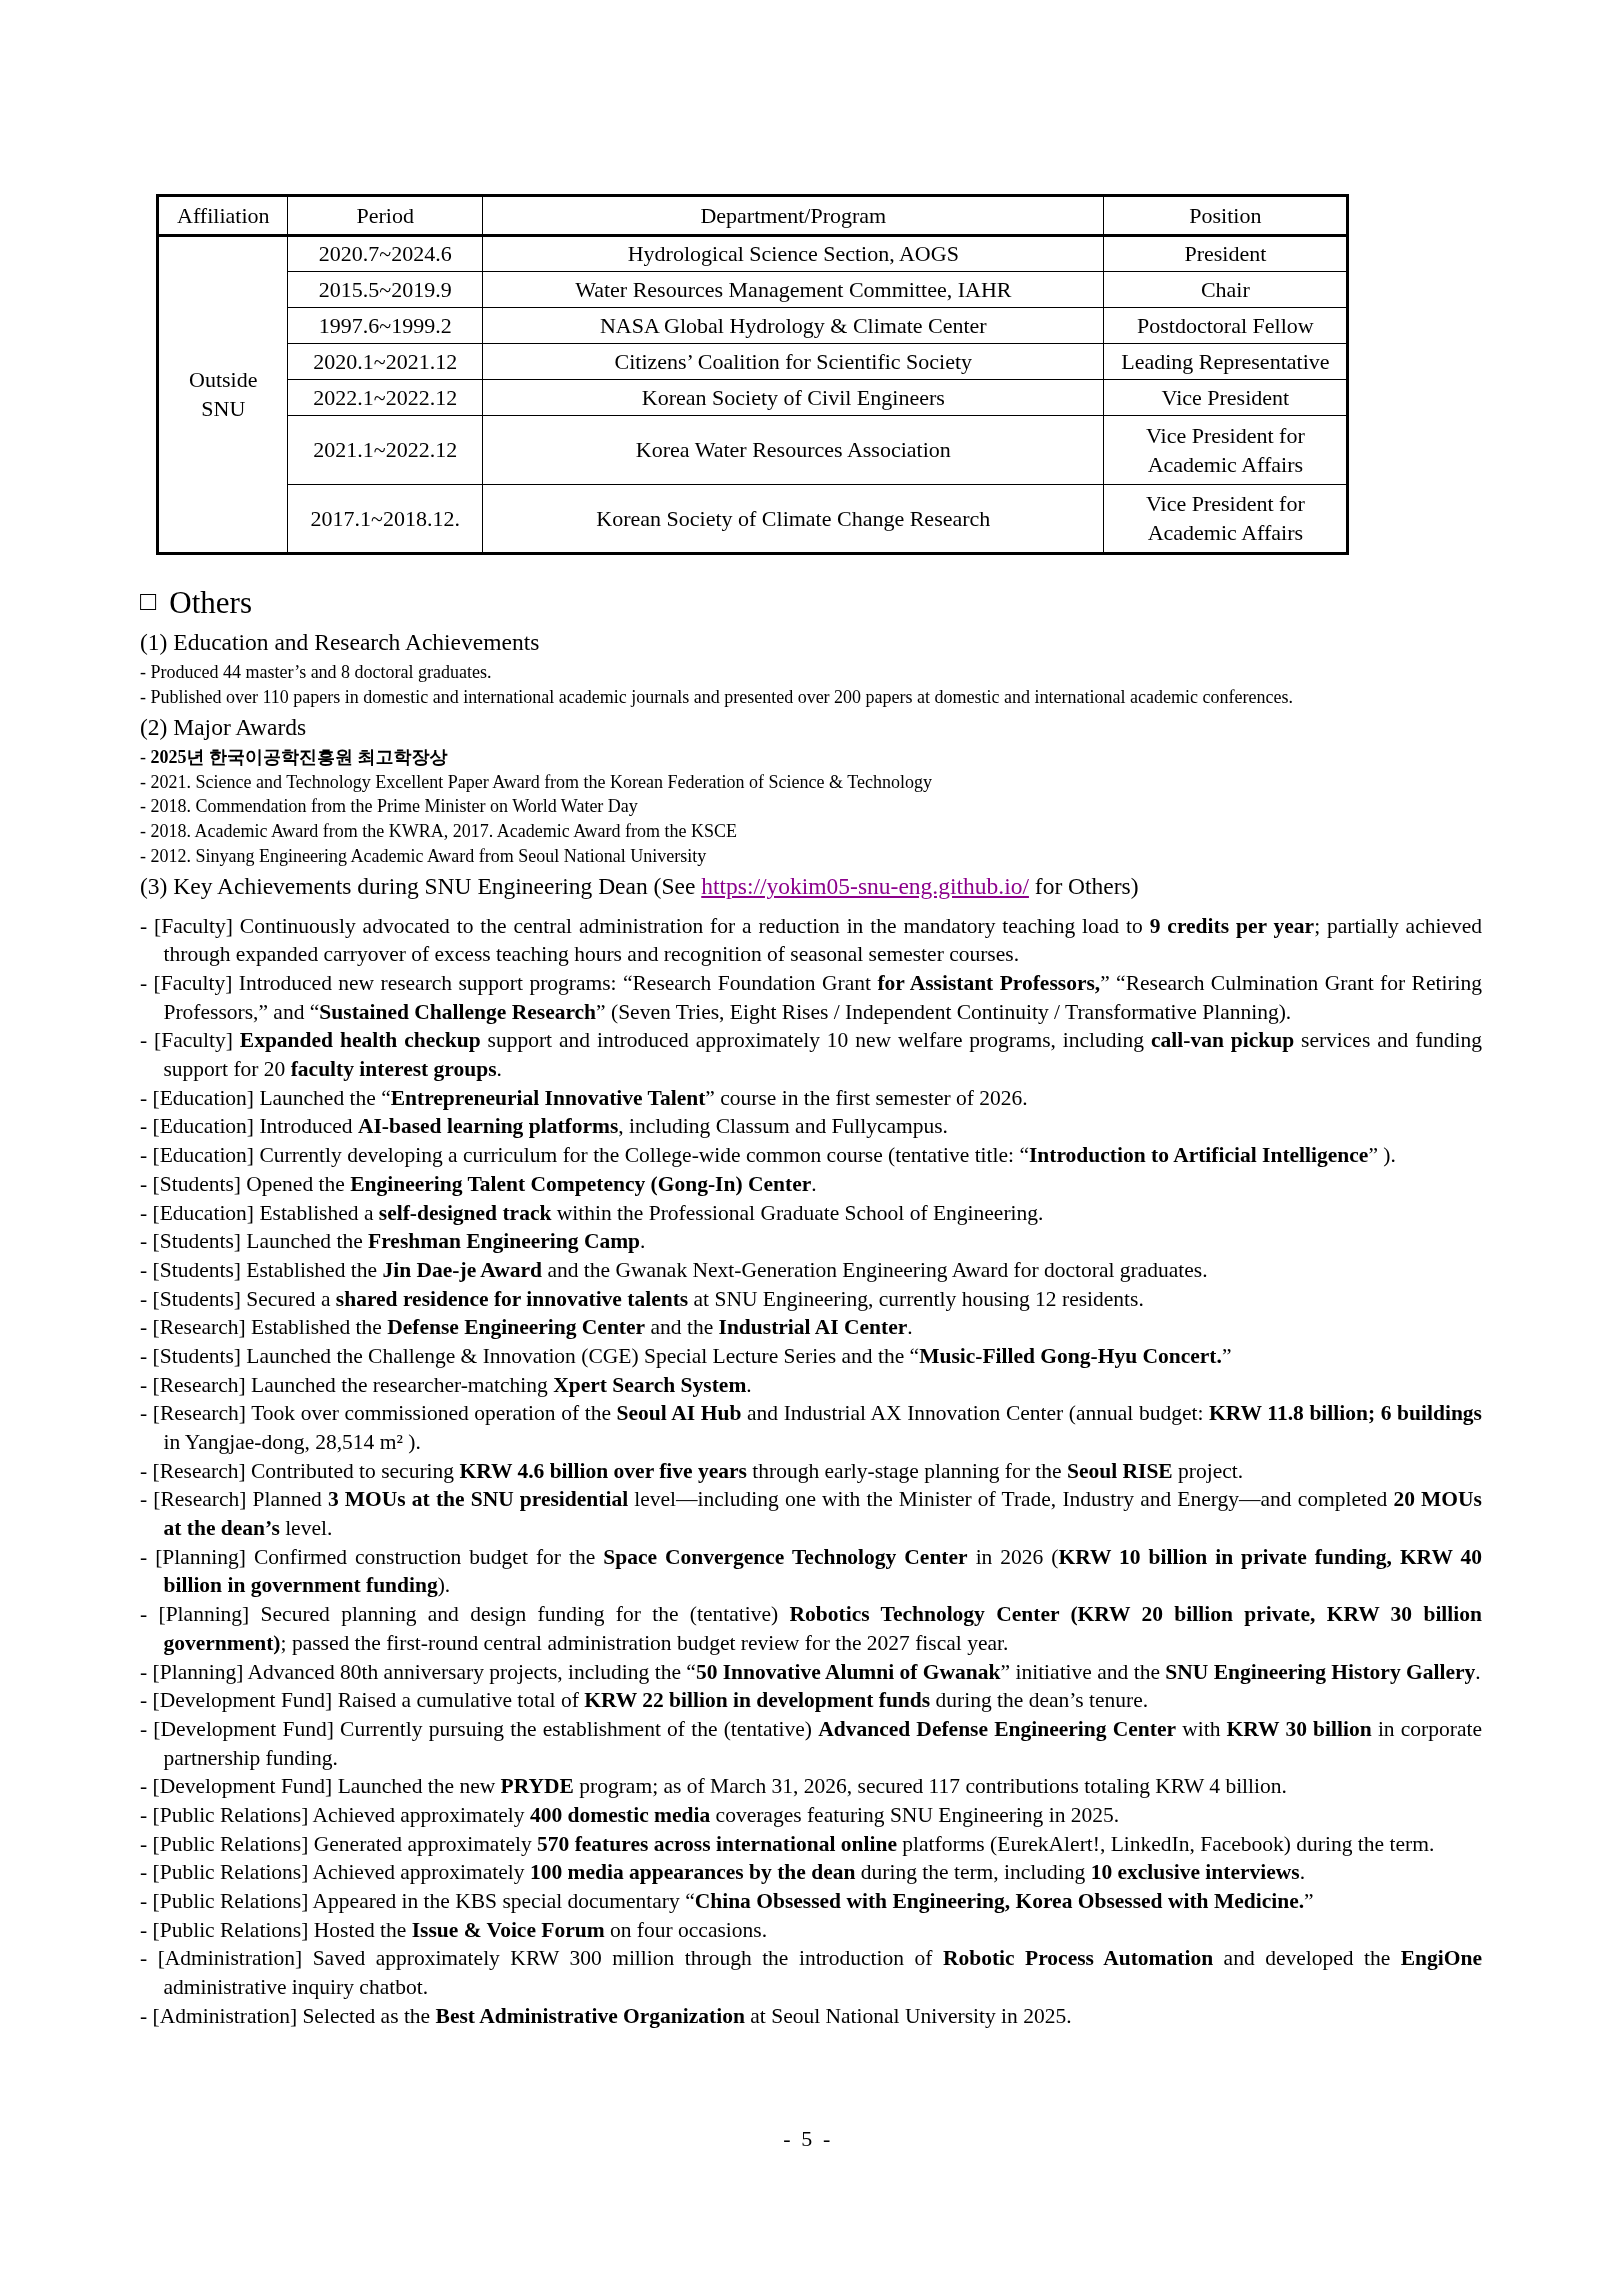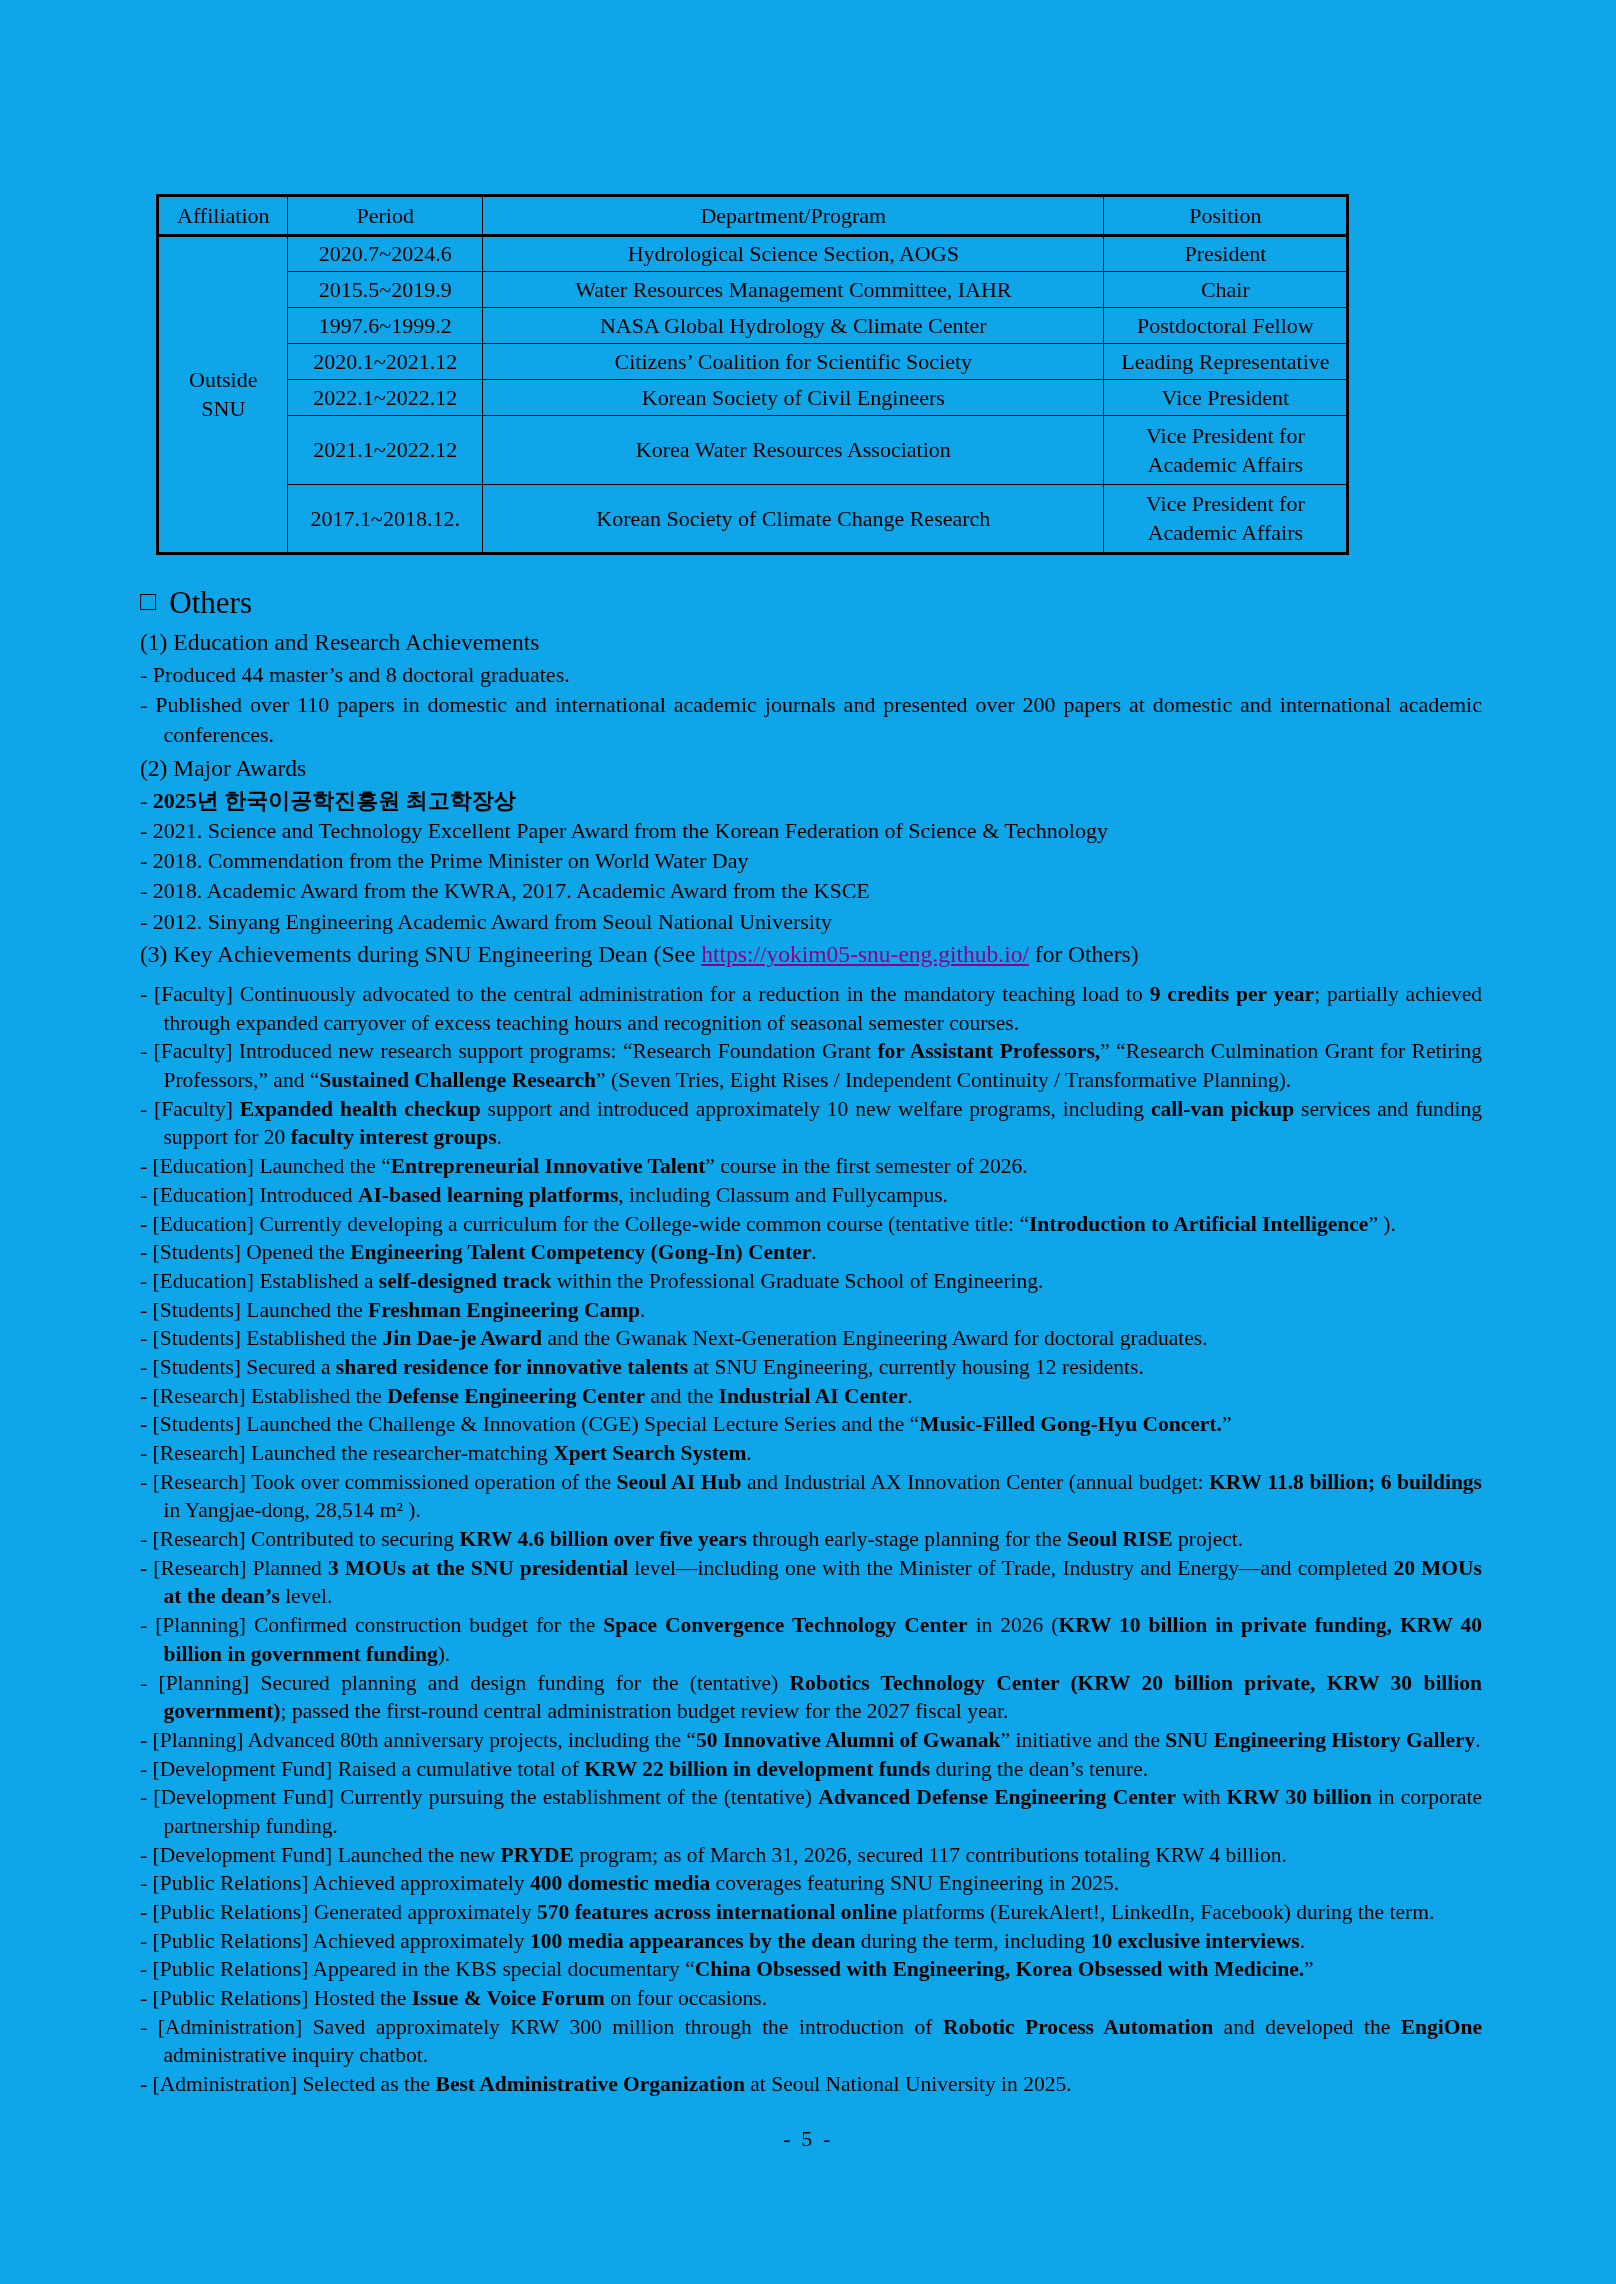--- a/index.html
+++ b/index.html
@@ -1,38 +1,38 @@
 <!DOCTYPE html>
 <html style="font-size:10.4px"><head>
 <meta charset="utf-8">
 <style>
   html,body { margin:0; padding:0; background:#e8e8e8; }
   .page {
-    width:1616px; height:2284px; margin:0 auto; background:#0ea5e9; color:#000;
+    width:1616px; height:2284px; margin:0 auto; background:#ffffff; color:#000;
     font-family:"Liberation Serif","DejaVu Serif",serif;
     position:relative; box-sizing:border-box;
     padding:194px 134px 0 140px;
   }
   
   table.affil { border-collapse:collapse; width:1193px; margin-left:16.3px;
     font-size:22px; border:3.9px solid #000; }
   table.affil th, table.affil td {
     border:1.3px solid #000; text-align:center; vertical-align:middle;
     padding:1.3px 6.5px; line-height:1.32; }
   table.affil thead th { height:34px; font-weight:normal; border-bottom:3.3px solid #000; }
   tr.r  { height:36px; }
   tr.tall { height:69px; }
   td.affil-cell { line-height:1.7; }
   
   .others-title { font-size:31px; font-weight:normal; margin:30px 0 6.5px 0;
     display:flex; align-items:center; gap:13px; }
   .chk { display:inline-block; font-size:27px; line-height:1; transform:translateY(-1.3px); }
   .sec-h { font-size:23.5px; line-height:1.35; margin:2.6px 0 1.3px 0; }
   .sec-h.gap-b { margin-bottom:9px; }
-  .item { font-size:22px; line-height:1.37; text-align:justify;
+  .item { font-size:18px; line-height:1.37; text-align:justify;
     padding-left:23.5px; text-indent:-23.5px; }
   .tight .item { font-size:21.5px; line-height:1.335; }
   a.doclink { color:#8B008B; text-decoration:underline; }
   .footer { position:absolute; left:0; right:0; top:2126px; text-align:center;
     font-size:22px; letter-spacing:2.6px; }
   b { font-weight:bold; }
 </style>
 </head>
 <body>
 

